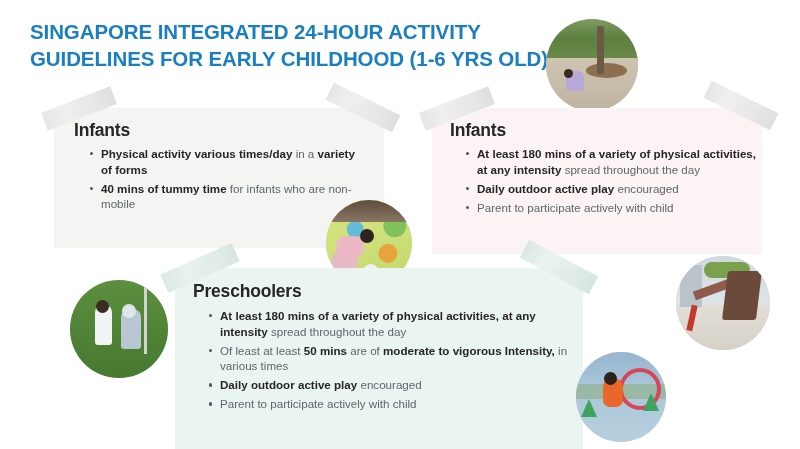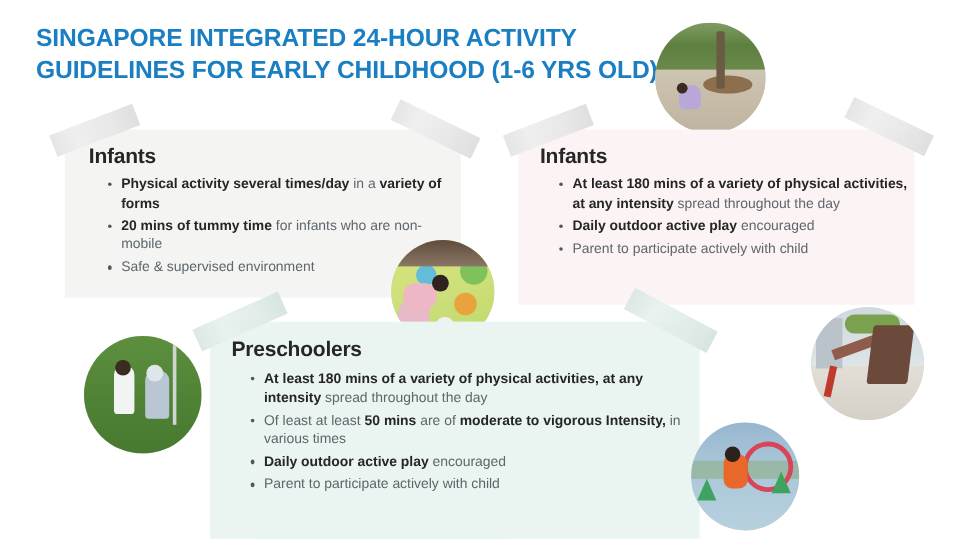--- a/index.html
+++ b/index.html
@@ -186,27 +186,24 @@
     </div>
   </div>
 
   <div class="card" id="card-infants">
     <div class="card-bg"></div>
     <div class="tape" style="left:-12px;top:-9px;width:74px;height:19px;transform:rotate(-21deg);"></div>
     <div class="tape" style="left:272px;top:-10px;width:74px;height:19px;transform:rotate(26deg);"></div>
     <div class="card-title">Infants</div>
     <ul class="bullets">
       <li>
-        <b>Physical activity several times/day</b><span> in a </span><b>variety of forms</b>
-      </li>
-      <li>
-        <b>20 mins of tummy time</b><span> for infants who are non-mobile</span>
-      </li>
-      <li>
-        <span>Safe &amp; supervised environment</span>
+        <b>Physical activity various times/day</b><span> in a </span><b>variety of forms</b>
+      </li>
+      <li>
+        <b>40 mins of tummy time</b><span> for infants who are non-mobile</span>
       </li>
     </ul>
   </div>
 
   <div class="card" id="card-toddlers">
     <div class="card-bg"></div>
     <div class="tape" style="left:-12px;top:-9px;width:74px;height:19px;transform:rotate(-21deg);"></div>
     <div class="tape" style="left:272px;top:-12px;width:74px;height:19px;transform:rotate(26deg);"></div>
     <div class="card-title">Infants</div>
     <ul class="bullets">

